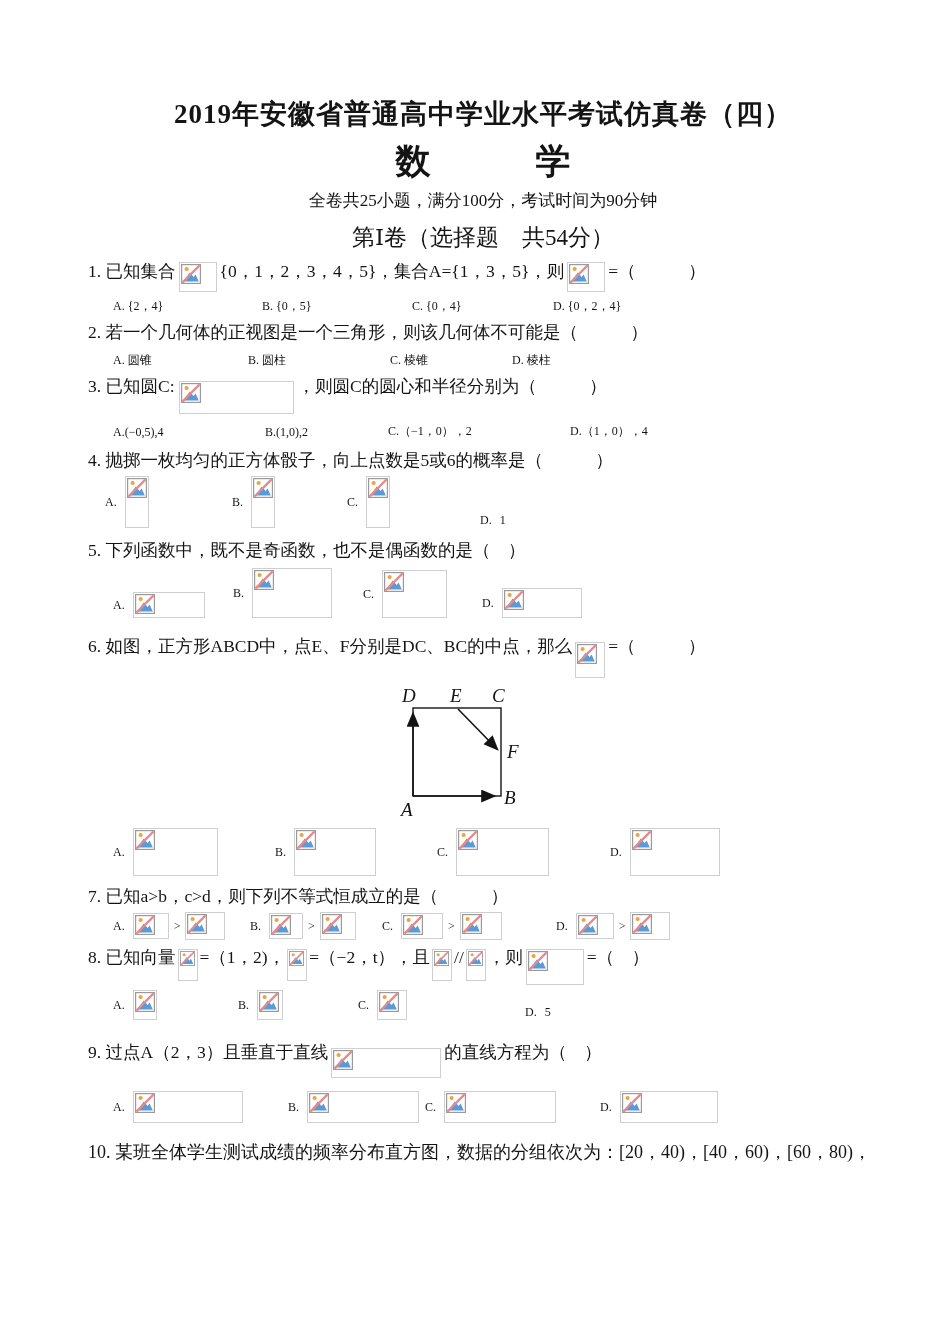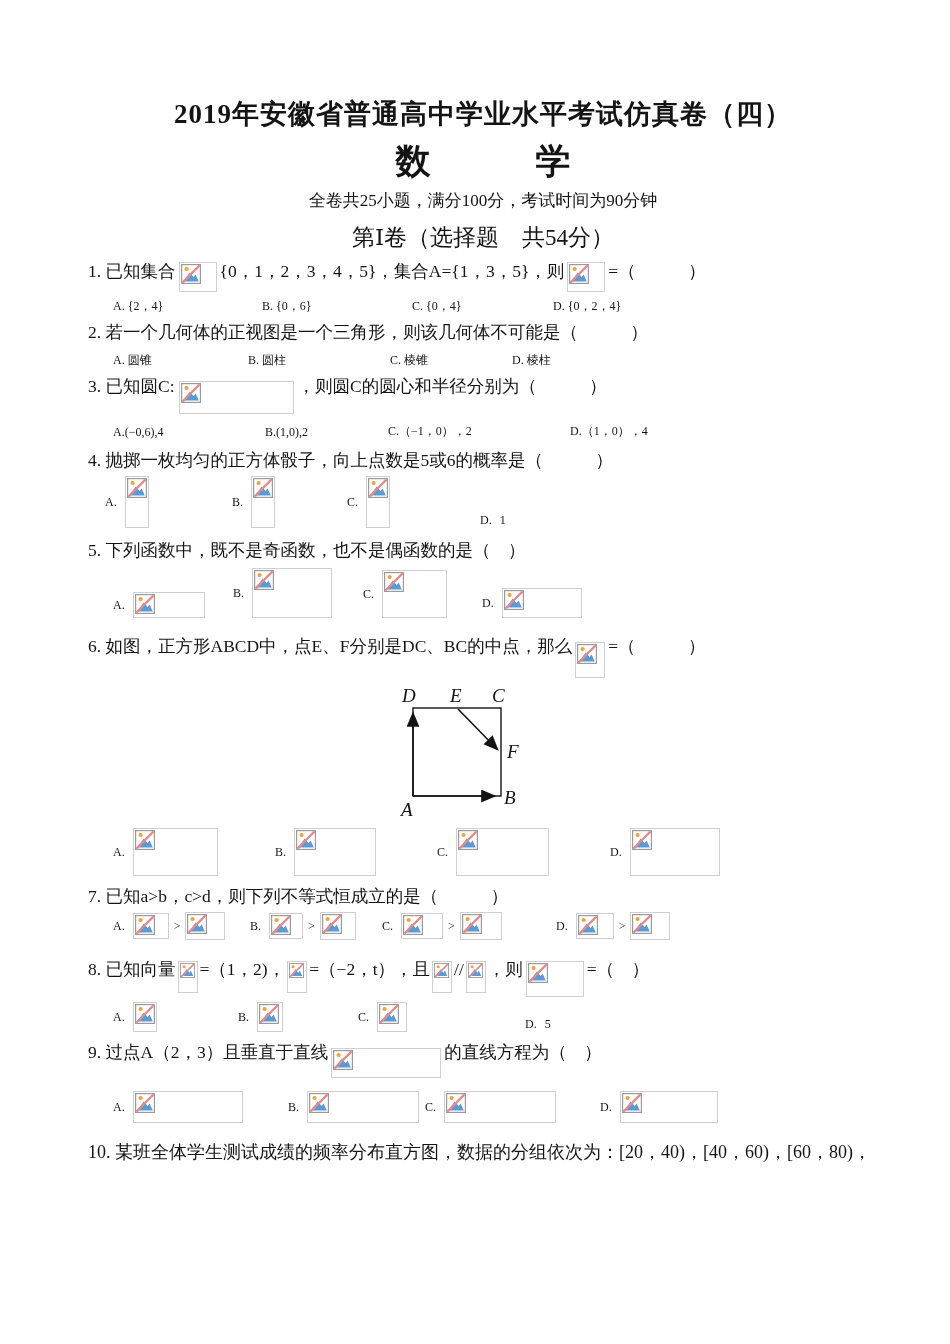--- a/index.html
+++ b/index.html
@@ -41,41 +41,41 @@
           <path d="M2.2 17.4 L8.8 8.4 L12.6 13 L14.6 10.4 L17.8 17.4 Z" fill="#5b9bd5"></path>
           <line x1="1.4" y1="18.6" x2="18.6" y2="1.4" stroke="#e58a8a" stroke-width="2.2"></line>
         </svg></span><span>{0，1，2，3，4，5}，集合A={1，3，5}，则</span><span class="ph" style="width:38px;height:30px;vertical-align:-15px;margin:0 3px;"><svg viewBox="0 0 20 20">
           <rect x="0.6" y="0.6" width="18.8" height="18.8" fill="#ffffff" stroke="#9a9a9a" stroke-width="1.2"></rect>
           <circle cx="5.6" cy="5" r="2.1" fill="#f2a33c"></circle>
           <path d="M2.2 17.4 L8.8 8.4 L12.6 13 L14.6 10.4 L17.8 17.4 Z" fill="#5b9bd5"></path>
           <line x1="1.4" y1="18.6" x2="18.6" y2="1.4" stroke="#e58a8a" stroke-width="2.2"></line>
         </svg></span><span>=（　　　）</span></div>
   <div class="row">
     <div class="opt" style="width:149px">A. {2，4}</div>
-    <div class="opt" style="width:150px">B. {0，6}</div>
+    <div class="opt" style="width:150px">B. {0，5}</div>
     <div class="opt" style="width:141px">C. {0，4}</div>
     <div class="opt">D. {0，2，4}</div>
   </div>
 
   <div class="stem">2. 若一个几何体的正视图是一个三角形，则该几何体不可能是（　　　）</div>
   <div class="row">
     <div class="opt" style="width:135px">A. 圆锥</div>
     <div class="opt" style="width:142px">B. 圆柱</div>
     <div class="opt" style="width:122px">C. 棱锥</div>
     <div class="opt">D. 棱柱</div>
   </div>
 
   <div class="stem"><span>3. 已知圆C:</span><span class="ph" style="width:115px;height:33px;vertical-align:-22px;margin:0 4px;"><svg viewBox="0 0 20 20">
           <rect x="0.6" y="0.6" width="18.8" height="18.8" fill="#ffffff" stroke="#9a9a9a" stroke-width="1.2"></rect>
           <circle cx="5.6" cy="5" r="2.1" fill="#f2a33c"></circle>
           <path d="M2.2 17.4 L8.8 8.4 L12.6 13 L14.6 10.4 L17.8 17.4 Z" fill="#5b9bd5"></path>
           <line x1="1.4" y1="18.6" x2="18.6" y2="1.4" stroke="#e58a8a" stroke-width="2.2"></line>
         </svg></span><span>，则圆C的圆心和半径分别为（　　　）</span></div>
   <div class="row" style="margin-top:9px">
-    <div class="opt" style="width:152px">A.(−0,6),4</div>
+    <div class="opt" style="width:152px">A.(−0,5),4</div>
     <div class="opt" style="width:123px">B.(1,0),2</div>
     <div class="opt" style="width:182px">C.（−1，0），2</div>
     <div class="opt">D.（1，0），4</div>
   </div>
 
   <div class="stem" style="margin-top:7px">4. 抛掷一枚均匀的正方体骰子，向上点数是5或6的概率是（　　　）</div>
   <div class="row" style="padding-left:17px;margin-top:2px">
     <div class="opt" style="width:127px">
         <span class="lbl">A.</span>
         <span class="ph" style="width:24px;height:52px;">
@@ -312,21 +312,21 @@
           <svg viewBox="0 0 20 20">
             <rect x="0.6" y="0.6" width="18.8" height="18.8" fill="#ffffff" stroke="#9a9a9a" stroke-width="1.2"></rect>
             <circle cx="5.6" cy="5" r="2.1" fill="#f2a33c"></circle>
             <path d="M2.2 17.4 L8.8 8.4 L12.6 13 L14.6 10.4 L17.8 17.4 Z" fill="#5b9bd5"></path>
             <line x1="1.4" y1="18.6" x2="18.6" y2="1.4" stroke="#e58a8a" stroke-width="2.2"></line>
           </svg>
         </span>
       </div>
   </div>
 
-  <div class="stem" style="margin-top:16px"><span>8. 已知向量</span><span class="ph tiny" style="width:20px;height:32px;vertical-align:-18px;margin:0 2px;"><svg viewBox="0 0 20 20">
+  <div class="stem" style="margin-top:4px"><span>8. 已知向量</span><span class="ph tiny" style="width:20px;height:32px;vertical-align:-18px;margin:0 2px;"><svg viewBox="0 0 20 20">
           <rect x="0.6" y="0.6" width="18.8" height="18.8" fill="#ffffff" stroke="#9a9a9a" stroke-width="1.2"></rect>
           <circle cx="5.6" cy="5" r="2.1" fill="#f2a33c"></circle>
           <path d="M2.2 17.4 L8.8 8.4 L12.6 13 L14.6 10.4 L17.8 17.4 Z" fill="#5b9bd5"></path>
           <line x1="1.4" y1="18.6" x2="18.6" y2="1.4" stroke="#e58a8a" stroke-width="2.2"></line>
         </svg></span><span>=（1，2)，</span><span class="ph tiny" style="width:20px;height:32px;vertical-align:-18px;margin:0 2px;"><svg viewBox="0 0 20 20">
           <rect x="0.6" y="0.6" width="18.8" height="18.8" fill="#ffffff" stroke="#9a9a9a" stroke-width="1.2"></rect>
           <circle cx="5.6" cy="5" r="2.1" fill="#f2a33c"></circle>
           <path d="M2.2 17.4 L8.8 8.4 L12.6 13 L14.6 10.4 L17.8 17.4 Z" fill="#5b9bd5"></path>
           <line x1="1.4" y1="18.6" x2="18.6" y2="1.4" stroke="#e58a8a" stroke-width="2.2"></line>
         </svg></span><span>=（−2，t），且</span><span class="ph tiny" style="width:20px;height:32px;vertical-align:-18px;margin:0 2px;"><svg viewBox="0 0 20 20">
@@ -378,21 +378,21 @@
             <line x1="1.4" y1="18.6" x2="18.6" y2="1.4" stroke="#e58a8a" stroke-width="2.2"></line>
           </svg>
         </span>
       </div>
     <div class="opt">
         <span class="lbl">D.</span>
         <span>5</span>
       </div>
   </div>
 
-  <div class="stem" style="margin-top:7px"><span>9. 过点A（2，3）且垂直于直线</span><span class="ph" style="width:110px;height:30px;vertical-align:-20px;margin:0 3px;"><svg viewBox="0 0 20 20">
+  <div class="stem" style="margin-top:19px"><span>9. 过点A（2，3）且垂直于直线</span><span class="ph" style="width:110px;height:30px;vertical-align:-20px;margin:0 3px;"><svg viewBox="0 0 20 20">
           <rect x="0.6" y="0.6" width="18.8" height="18.8" fill="#ffffff" stroke="#9a9a9a" stroke-width="1.2"></rect>
           <circle cx="5.6" cy="5" r="2.1" fill="#f2a33c"></circle>
           <path d="M2.2 17.4 L8.8 8.4 L12.6 13 L14.6 10.4 L17.8 17.4 Z" fill="#5b9bd5"></path>
           <line x1="1.4" y1="18.6" x2="18.6" y2="1.4" stroke="#e58a8a" stroke-width="2.2"></line>
         </svg></span><span>的直线方程为（　）</span></div>
   <div class="row" style="margin-top:13px">
     <div class="opt" style="width:175px">
         <span class="lbl">A.</span>
         <span class="ph" style="width:110px;height:32px;">
           <svg viewBox="0 0 20 20">

